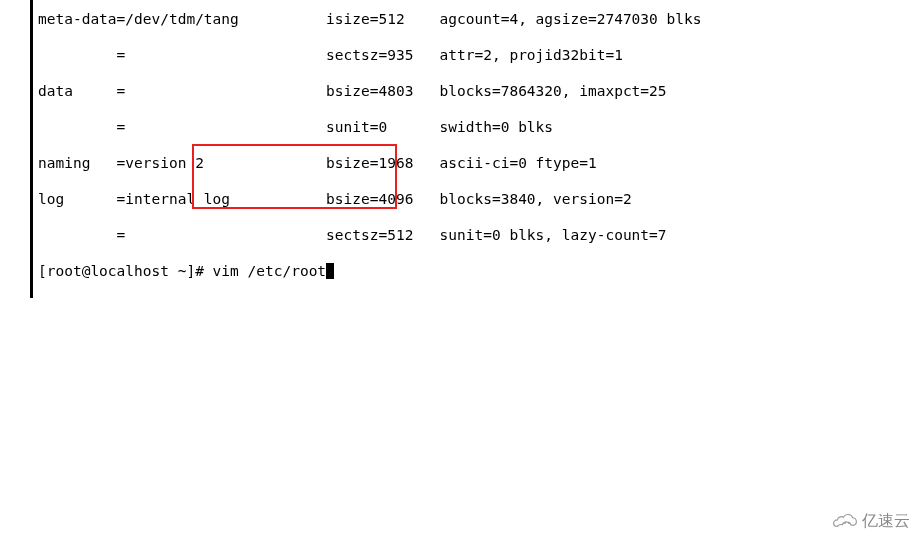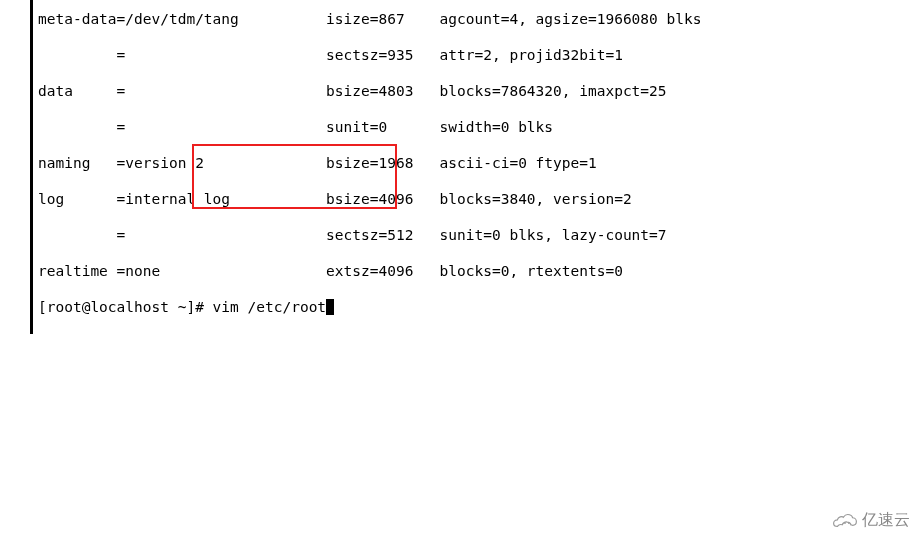--- a/index.html
+++ b/index.html
@@ -45,41 +45,40 @@
       background: #000;
       vertical-align: text-bottom;
     }
     .watermark {
       position: absolute;
       right: 12px;
       bottom: 6px;
       display: flex;
       gap: 4px;
       color: #888;
-      font-family: Liberation Mono, monospace;
+      font-family: Liberation Serif, serif;
       font-size: 16px;
       margin-top: 35px;
     }
     .watermark svg {
       width: 26px;
       height: 18px;
     }
   </style>
 </head>
 <body>
 
 <div class="terminal">
-<span class="line">meta-data=/dev/tdm/tang          isize=867    agcount=4, agsize=1966080 blks</span>
+<span class="line">meta-data=/dev/tdm/tang          isize=512    agcount=4, agsize=2747030 blks</span>
 <span class="line">         =                       sectsz=935   attr=2, projid32bit=1</span>
 <span class="line">data     =                       bsize=4803   blocks=7864320, imaxpct=25</span>
 <span class="line">         =                       sunit=0      swidth=0 blks</span>
 <span class="line">naming   =version 2              bsize=1968   ascii-ci=0 ftype=1</span>
 <span class="line">log      =internal log           bsize=4096   blocks=3840, version=2</span>
 <span class="line">         =                       sectsz=512   sunit=0 blks, lazy-count=7</span>
-<span class="line">realtime =none                   extsz=4096   blocks=0, rtextents=0</span>
 <span class="line"><span>[root@localhost ~]# </span><span>vim /etc/root</span><span class="cursor"></span></span>
 </div>
 
 <div class="highlight-box"></div>
 
 <div class="watermark">
   <svg viewBox="0 0 48 28">
     <path fill="none" stroke="#999" stroke-width="2.2" d="M38 22c4 0 7-3 7-7s-3-7-7-7c-1-4-5-6-9-6-3 0-6 2-8 5-1-1-2-1-3-1-4 0-7 3-8 6-4 0-7 3-7 6 0 4 3 6 7 6 2-3 6-4 9-3 1-3 5-6 9-5 3 0 6 2 7 5 1 0 2 1 3 1z"></path>
     <circle cx="24" cy="18" r="1.5" fill="#999"></circle>
     <circle cx="31" cy="18" r="1.5" fill="#999"></circle>

